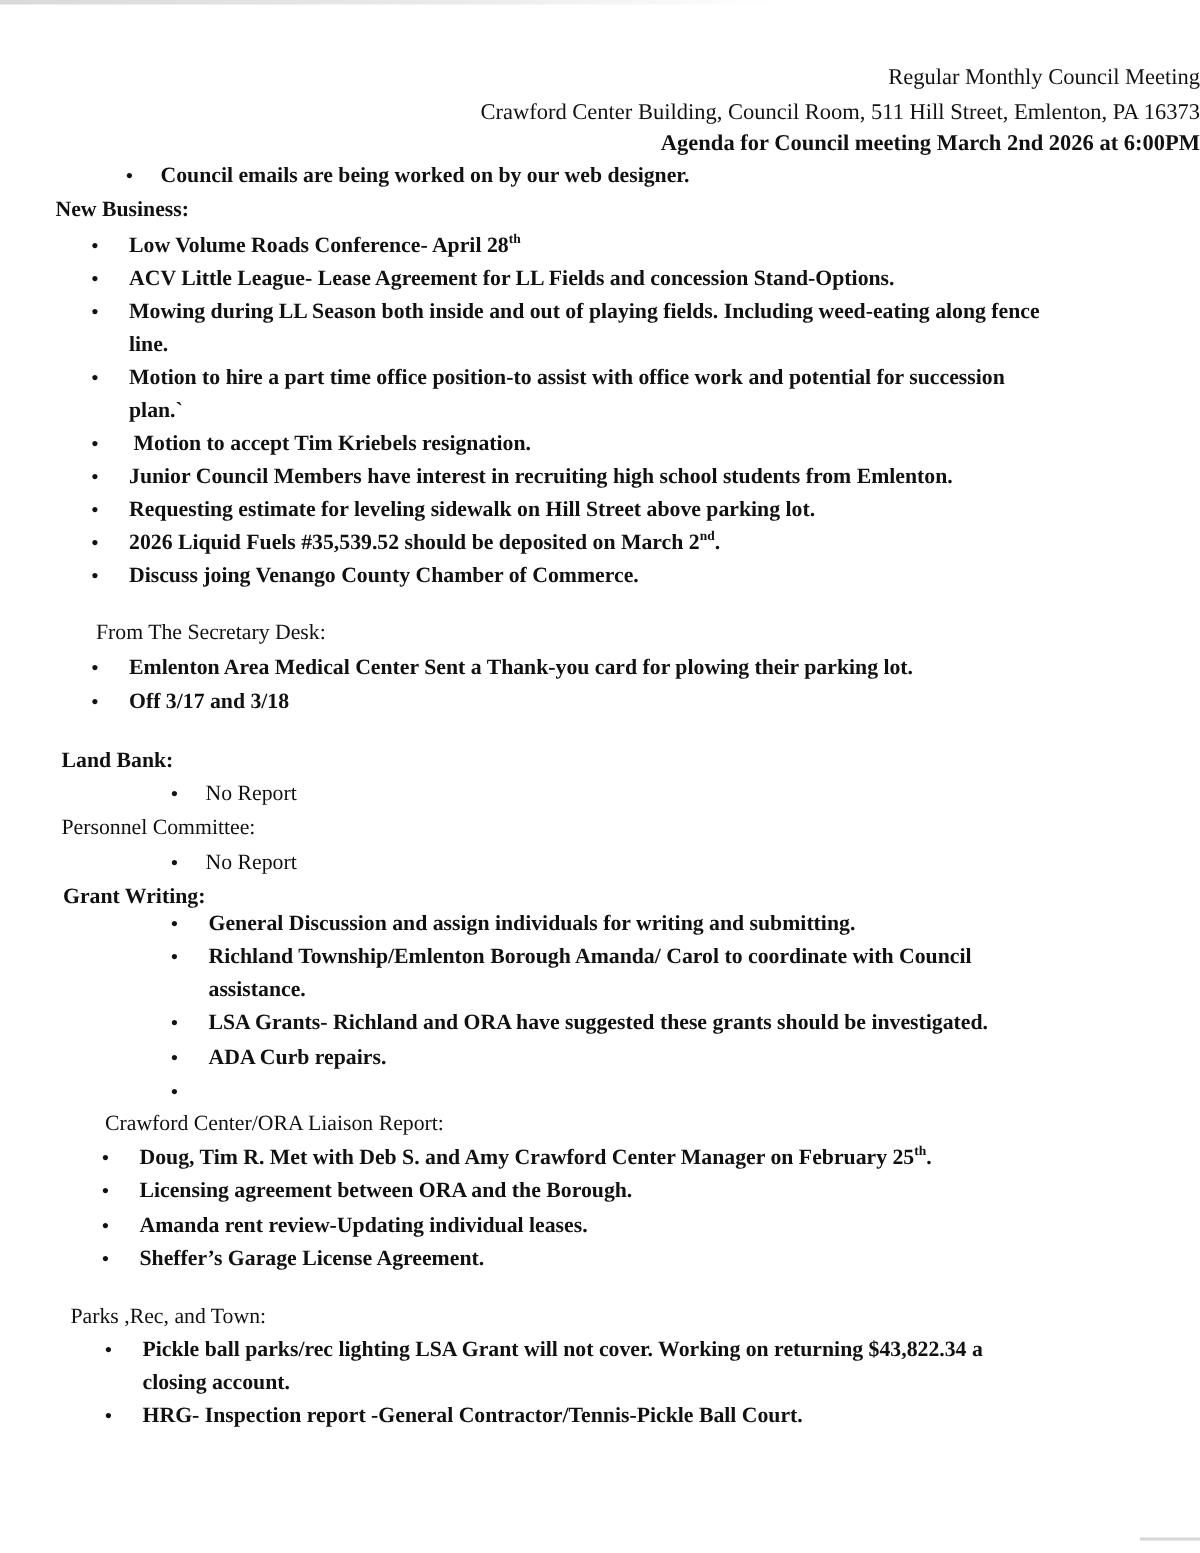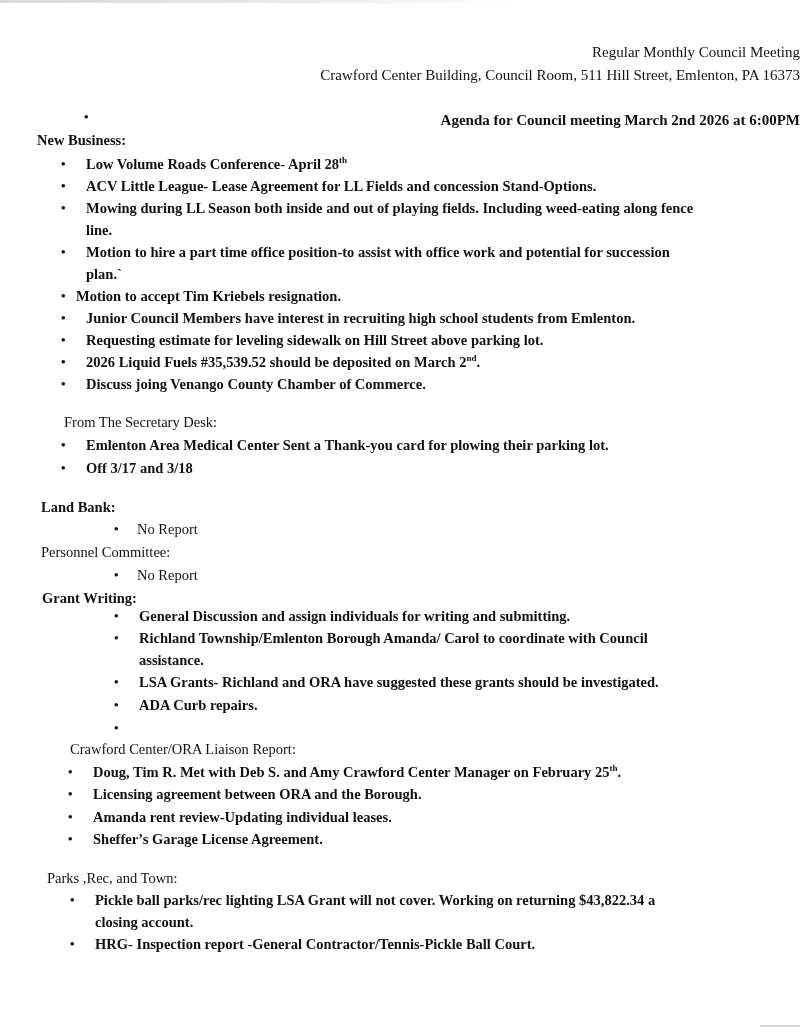--- a/index.html
+++ b/index.html
@@ -34,21 +34,21 @@
     width: 800px;
     height: 1035px;
   }
   .hdr {
     position: absolute;
     left: 0; width: 800px;
     text-align: right;
     font-size: 15px;
     line-height: 18px;
   }
-  .hdr.bold { font-weight: bold; margin-top: 24px; }
+  .hdr.bold { font-weight: bold; }
   .line {
     position: absolute;
     font-size: 14.5px;
     line-height: 18px;
     white-space: nowrap;
   }
   .bold { font-weight: bold; }
   .bullet {
     position: absolute;
     font-size: 13px;
@@ -73,40 +73,41 @@
 <div class="scan-edge-top"></div>
 <div class="scan-edge-bottom"></div>
 
 <div class="page">
 
   <div class="hdr" style="top:43px;">Regular Monthly Council Meeting</div>
   <div class="hdr" style="top:66px;">Crawford Center Building, Council Room, 511 Hill Street, Emlenton, PA 16373</div>
   <div class="hdr bold" style="top:87px;">Agenda for Council meeting March 2nd 2026 at 6:00PM</div>
 
   <span class="bullet" style="left:84px; top:108px;">•</span>
+  <div class="line bold" style="left:107px; top:108px;">Council emails are being worked on by our web designer.</div>
 
   <div class="heading bold" style="left:37px; top:131px;">New Business:</div>
 
   <div>
     <span class="bullet" style="left:61px; top:155px;">•</span>
     <div class="line bold" style="left:86px; top:155px;"><span>Low Volume Roads Conference- April 28</span><sup>th</sup></div>
 
     <span class="bullet" style="left:61px; top:177px;">•</span>
     <div class="line bold" style="left:86px; top:177px;">ACV Little League- Lease Agreement for LL Fields and concession Stand-Options.</div>
 
     <span class="bullet" style="left:61px; top:199px;">•</span>
     <div class="line bold" style="left:86px; top:199px;">Mowing during LL Season both inside and out of playing fields. Including weed-eating along fence</div>
     <div class="line bold" style="left:86px; top:221px;">line.</div>
 
     <span class="bullet" style="left:61px; top:243px;">•</span>
     <div class="line bold" style="left:86px; top:243px;">Motion to hire a part time office position-to assist with office work and potential for succession</div>
     <div class="line bold" style="left:86px; top:265px;font-family:Liberation Serif, serif;">plan.`</div>
 
     <span class="bullet" style="left:61px; top:287px;">•</span>
-    <div class="line bold" style="left:76px; top:287px;">Motion to accept Tim Kriebels resignation.</div>
+    <div class="line bold" style="left:89px; top:287px;">Motion to accept Tim Kriebels resignation.</div>
 
     <span class="bullet" style="left:61px; top:309px;">•</span>
     <div class="line bold" style="left:86px; top:309px;">Junior Council Members have interest in recruiting high school students from Emlenton.</div>
 
     <span class="bullet" style="left:61px; top:331px;">•</span>
     <div class="line bold" style="left:86px; top:331px;">Requesting estimate for leveling sidewalk on Hill Street above parking lot.</div>
 
     <span class="bullet" style="left:61px; top:353px;">•</span>
     <div class="line bold" style="left:86px; top:353px;"><span>2026 Liquid Fuels #35,539.52 should be deposited on March 2</span><sup>nd</sup><span>.</span></div>
 

